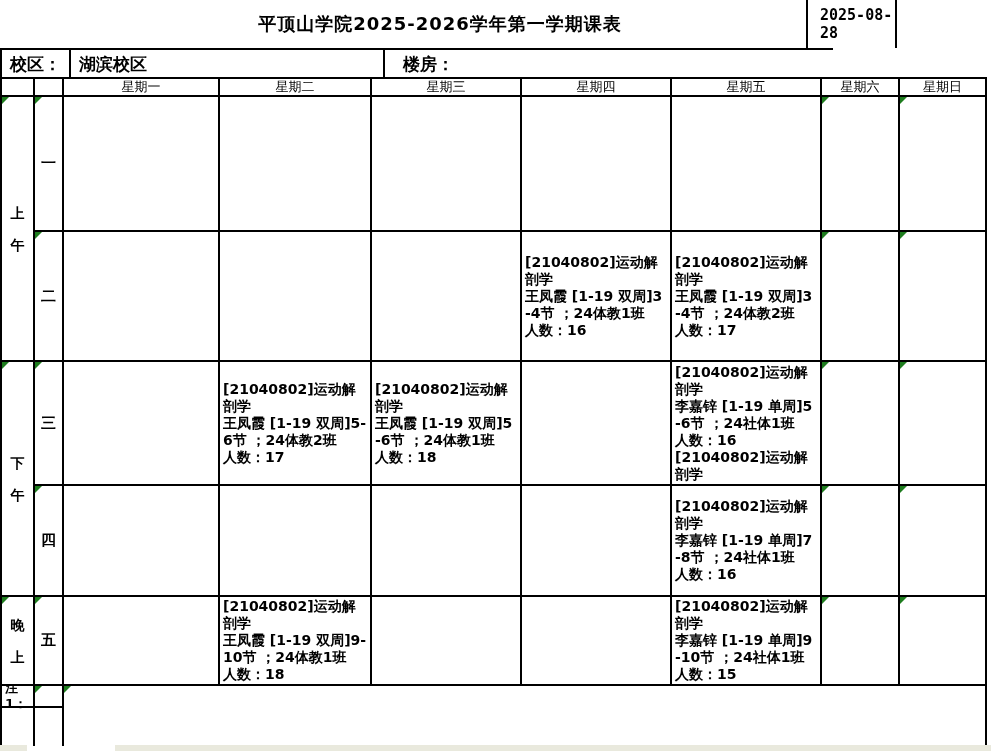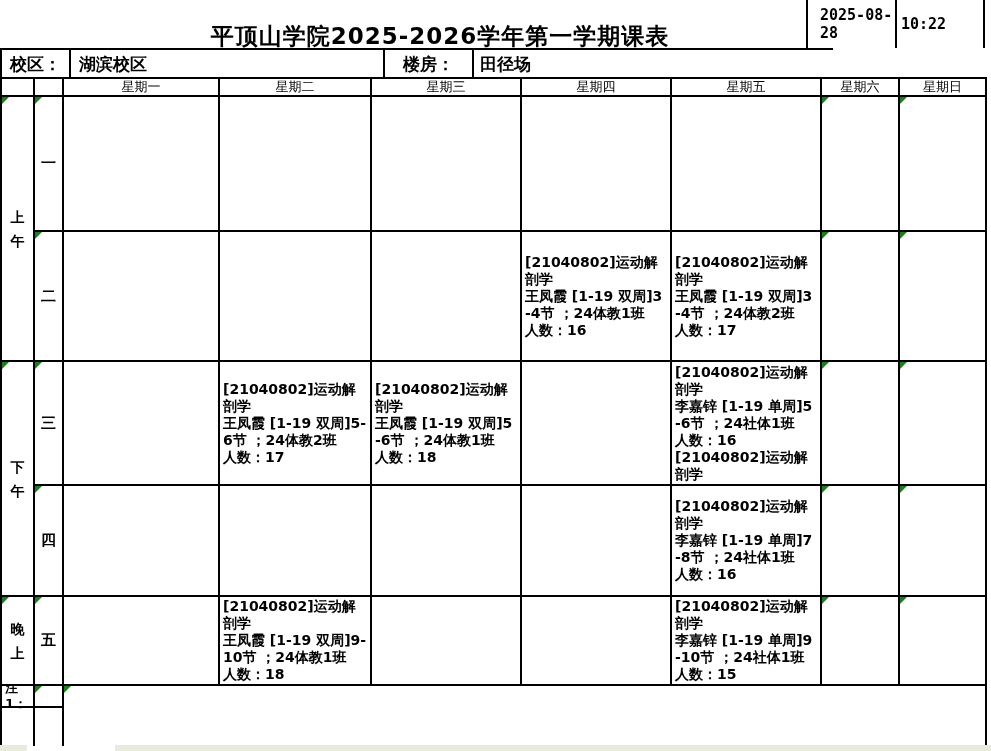--- a/index.html
+++ b/index.html
@@ -1,22 +1,22 @@
 <!DOCTYPE html>
 <html><head>
 <meta charset="utf-8">
 <style>
   html,body{margin:0;padding:0;background:#fff;}
   .sheet{position:relative;width:991px;height:751px;background:#fff;color:#000;
          font-family:"DejaVu Sans","Liberation Sans",sans-serif;overflow:hidden;}
 
   
-  .titlebar{position:absolute;left:0;top:12px;width:880px;height:48px;
+  .titlebar{position:absolute;left:0;top:0;width:880px;height:48px;
             display:flex;align-items:center;justify-content:center;
-            font-size:23px;font-weight:bold;letter-spacing:1px;}
+            font-size:18px;font-weight:bold;letter-spacing:1px;}
   .stamp{position:absolute;top:0;height:48px;display:flex;align-items:center;
          box-sizing:border-box;font-family:"DejaVu Sans Mono","DejaVu Sans",monospace;
          font-size:15px;font-weight:600;}
   .stamp.date{left:806px;width:91px;border-left:2px solid #000;border-right:2px solid #000;padding-left:12px;}
   .stamp.time{left:897px;width:88px;border-right:2px solid #000;padding-left:4px;}
 
   
   .inforow{position:absolute;left:0;top:48px;width:833px;height:29px;display:flex;
            box-sizing:border-box;border-top:2px solid #000;font-size:17px;font-weight:bold;}
   .ic{box-sizing:border-box;height:29px;display:flex;align-items:center;
@@ -29,21 +29,21 @@
 
   
   table.grid{position:absolute;left:0;top:77px;width:985px;border-collapse:collapse;table-layout:fixed;}
   table.grid td{border:2px solid #000;padding:0;position:relative;overflow:hidden;box-sizing:border-box;}
   tr.hdr{height:18px;}
   tr.r1{height:135px;} tr.r2{height:130px;} tr.r3{height:124px;}
   tr.r4{height:111px;} tr.r5{height:89px;}  tr.noter{height:61px;}
   td.dayh{font-size:13px;font-weight:normal;text-align:center;vertical-align:middle;line-height:14px;}
   .cwrap{position:absolute;left:0;top:0;right:0;bottom:0;display:flex;flex-direction:column;
          justify-content:center;justify-content:safe center;overflow:hidden;}
-  td.sec .cwrap{align-items:center;font-size:14px;font-weight:bold;line-height:24px;white-space:pre-wrap;}
+  td.sec .cwrap{align-items:center;font-size:14px;font-weight:bold;line-height:32px;white-space:pre-wrap;}
   td.sec .seclab{width:15px;word-break:break-all;text-align:center;}
   td.per .cwrap{align-items:center;font-size:15px;font-weight:bold;}
   td.cellc .cc{font-size:14px;font-weight:600;line-height:17px;padding:1px 3px;
                white-space:pre-wrap;word-break:break-all;}
   
   .flag{position:absolute;left:0;top:0;width:0;height:0;z-index:3;
         border-top:7px solid #1e7d1e;border-right:7px solid transparent;}
   
   td.nlab,td.nempty{vertical-align:top;}
   tr.noter td{border-bottom:none;}
@@ -55,27 +55,25 @@
   .strip.s-left{left:0;width:27px;}
   .strip.s-right{left:115px;width:876px;}
 </style>
 </head>
 <body>
 
 <div class="sheet">
 
   <div class="titlebar">平顶山学院2025-2026学年第一学期课表</div>
   <div class="stamp date">2025-08-28</div>
-  <div class="stamp time">10:22</div>
 
   <div class="inforow">
     <div class="ic c-campus-label">校区：</div>
     <div class="ic c-campus">湖滨校区</div>
     <div class="ic c-building-label">楼房：</div>
-    <div class="ic c-building">田径场</div>
   </div>
 
   <table class="grid">
     <colgroup>
       <col style="width:33px">
         <col style="width:29px">
       <col style="width:156px">
         <col style="width:152px">
         <col style="width:150px">
       <col style="width:150px">

